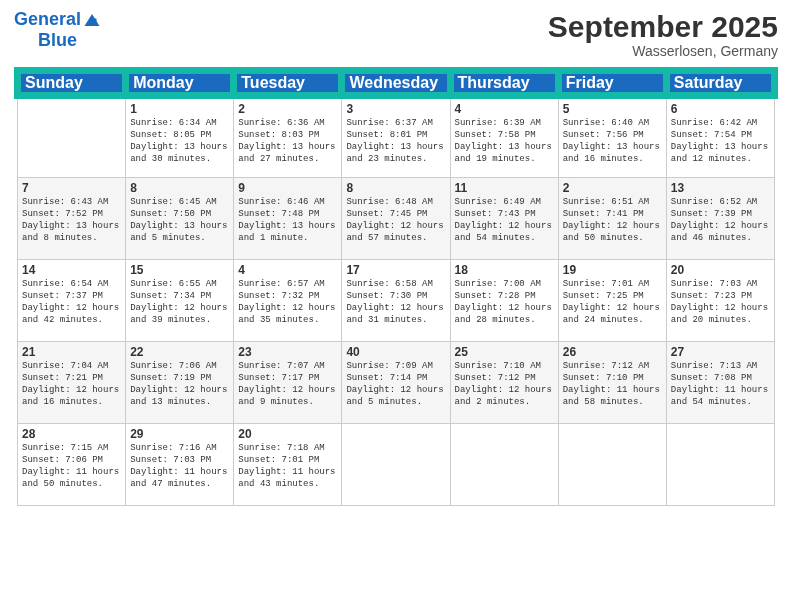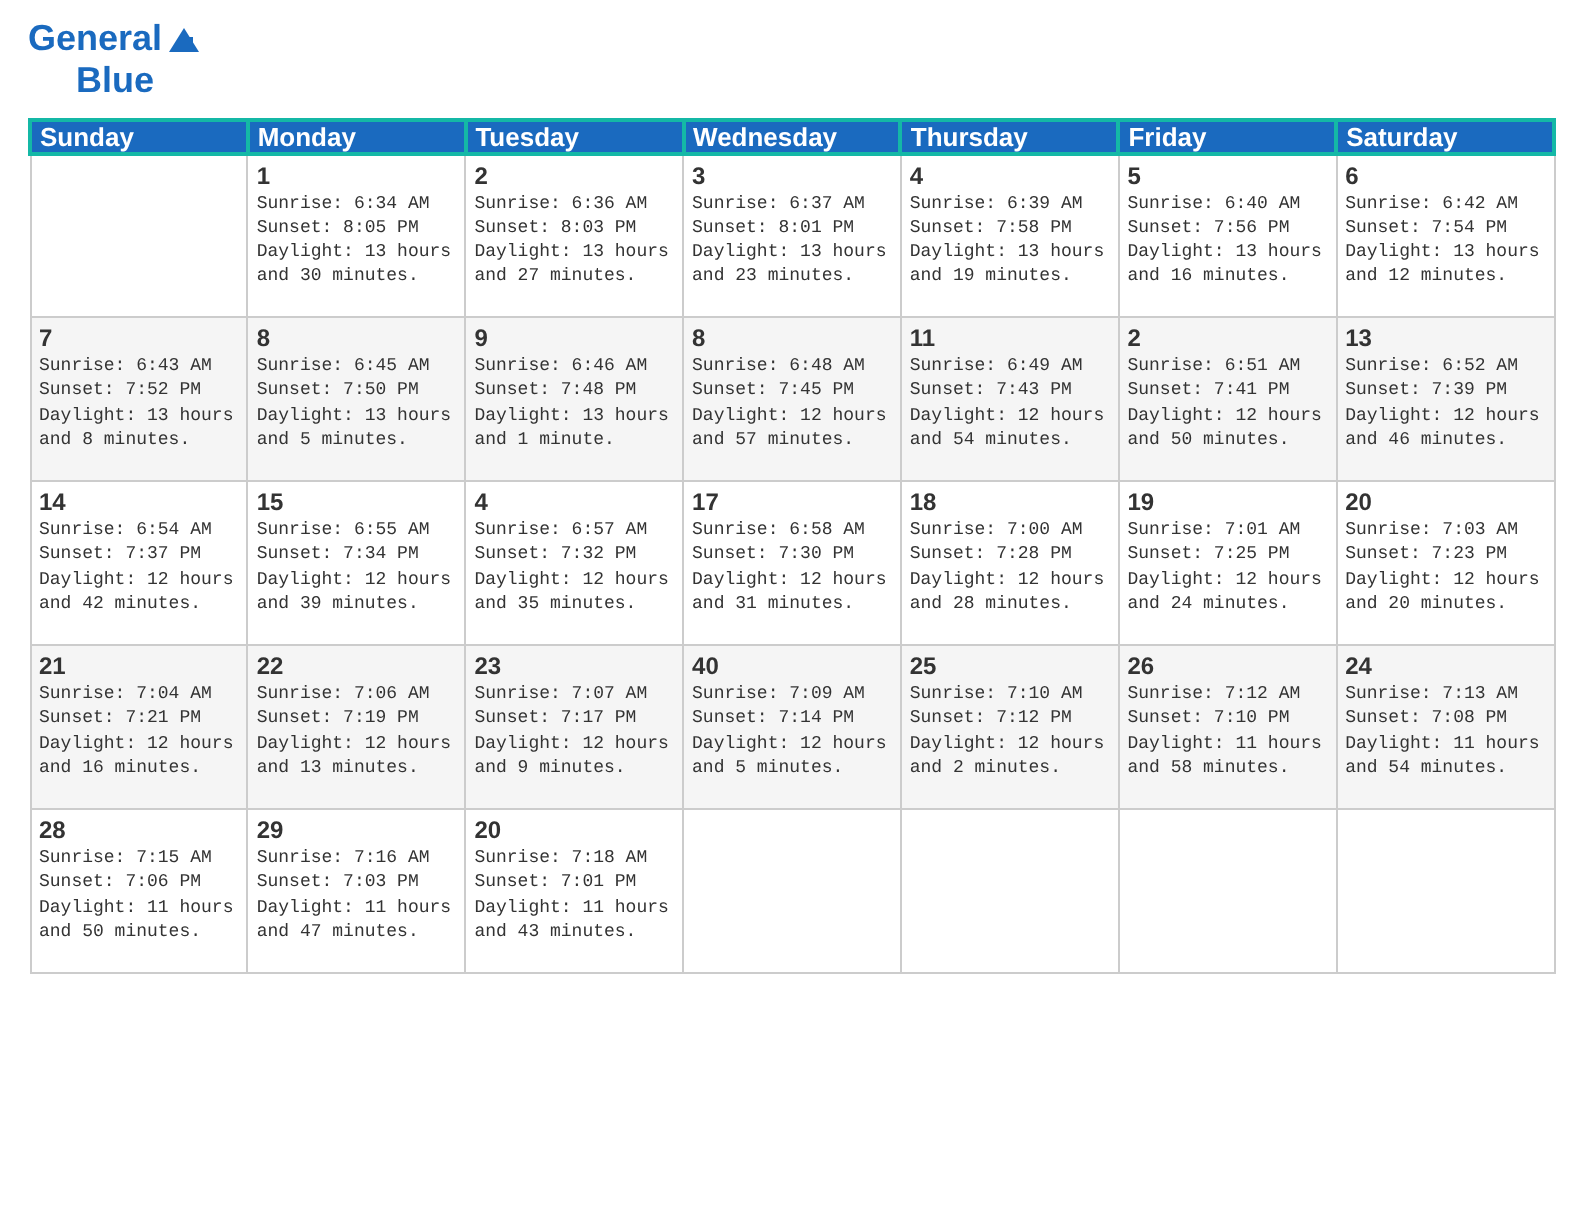--- a/index.html
+++ b/index.html
@@ -54,25 +54,25 @@
       color: #555;
     }
     table {
       width: 100%;
       border-collapse: collapse;
       table-layout: fixed;
     }
     thead tr th {
       background: #1a6abf;
       color: #fff;
-      font-size: 13px;
+      font-size: 16px;
       font-weight: bold;
       padding: 0 4px;
       text-align: left;
-      border: 2px solid #14b8a6;
+      border: 7px solid #14b8a6;
     }
     tbody tr td {
       vertical-align: top;
       border: 1px solid #ccc;
       padding: 3px 4px;
       font-size: 9.5px;
       color: #333;
       height: 82px;
       background: #fff;
     }
@@ -108,20 +108,24 @@
             <span>General</span>
           </span>
           <svg class="logo-icon" viewBox="0 0 24 20" fill="#1a6abf">
             <path d="M2 18 L12 2 L22 18 Z" fill="#1a6abf"></path>
             <rect x="10" y="8" width="8" height="10" fill="#1a6abf"></rect>
           </svg>
         </div>
         <div style="font-size:18px;font-weight:bold;color:#1a6abf;text-align:center;">Blue</div>
       </div>
     </div>
+    <div class="title-area">
+      <div class="month-title">September 2025</div>
+      <div class="location-title">Wasserlosen, Germany</div>
+    </div>
   </div>
 
   <table>
     <thead>
       <tr>
       <th>Sunday</th>
           <th>Monday</th>
           <th>Tuesday</th>
           <th>Wednesday</th>
           <th>Thursday</th>
@@ -236,21 +240,21 @@
           </td>
           <td>
             <span class="day-number">25</span>
             <div class="cell-content">Sunrise: 7:10 AM<br>Sunset: 7:12 PM<br>Daylight: 12 hours and 2 minutes.</div>
           </td>
           <td>
             <span class="day-number">26</span>
             <div class="cell-content">Sunrise: 7:12 AM<br>Sunset: 7:10 PM<br>Daylight: 11 hours and 58 minutes.</div>
           </td>
           <td>
-            <span class="day-number">24</span>
+            <span class="day-number">27</span>
             <div class="cell-content">Sunrise: 7:13 AM<br>Sunset: 7:08 PM<br>Daylight: 11 hours and 54 minutes.</div>
           </td>
         </tr>
         <tr>
           <td>
             <span class="day-number">28</span>
             <div class="cell-content">Sunrise: 7:15 AM<br>Sunset: 7:06 PM<br>Daylight: 11 hours and 50 minutes.</div>
           </td>
           <td>
             <span class="day-number">29</span>

